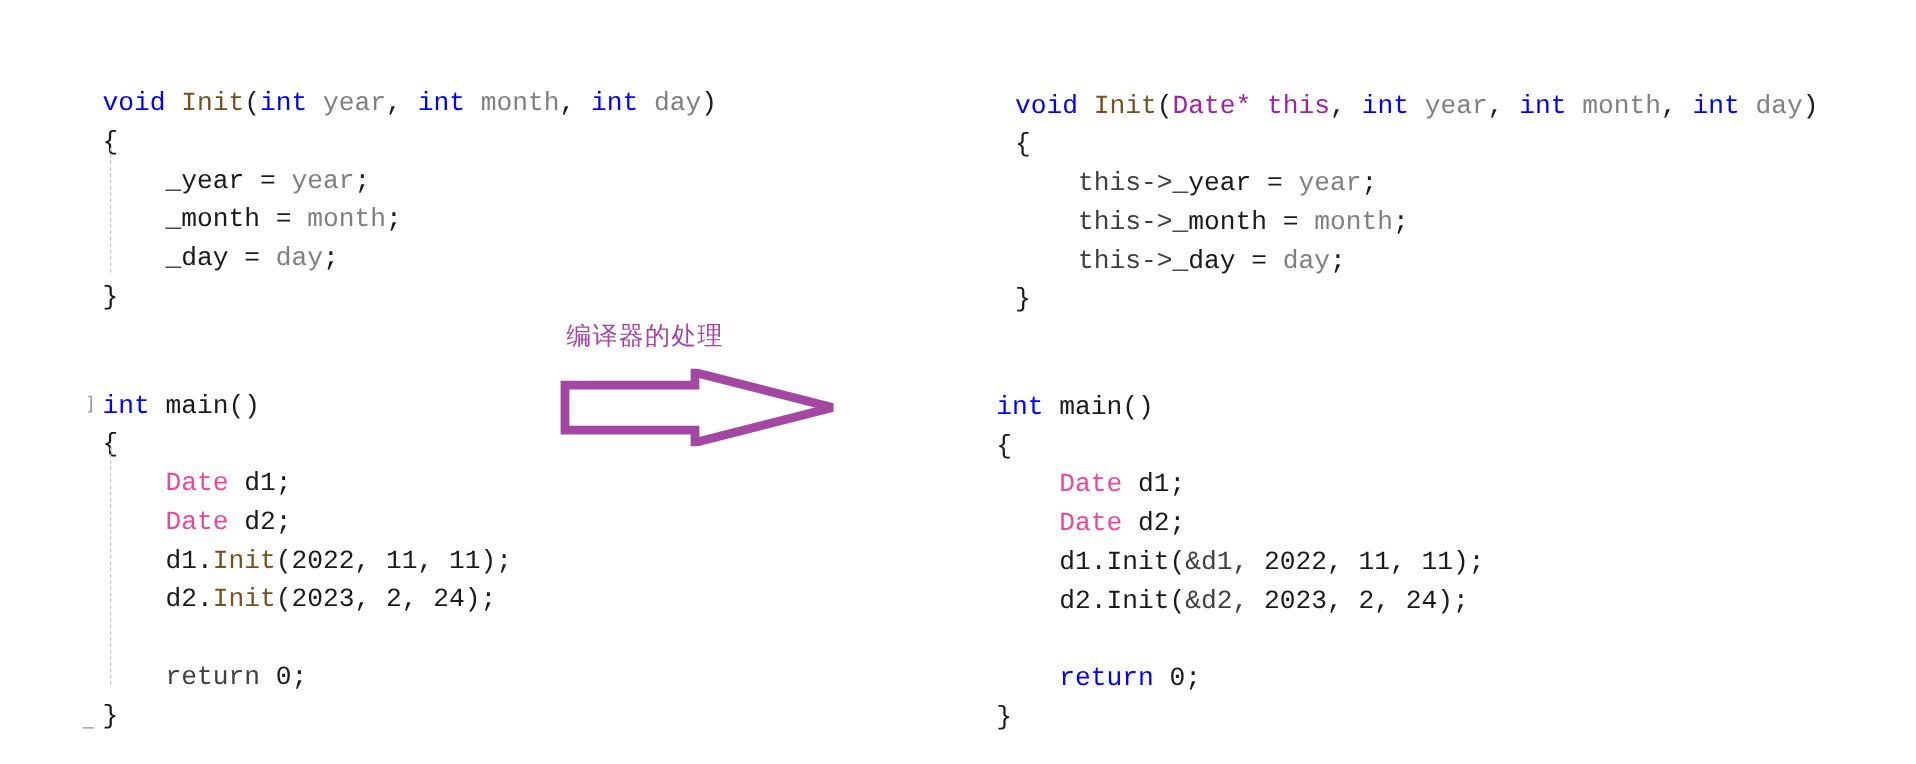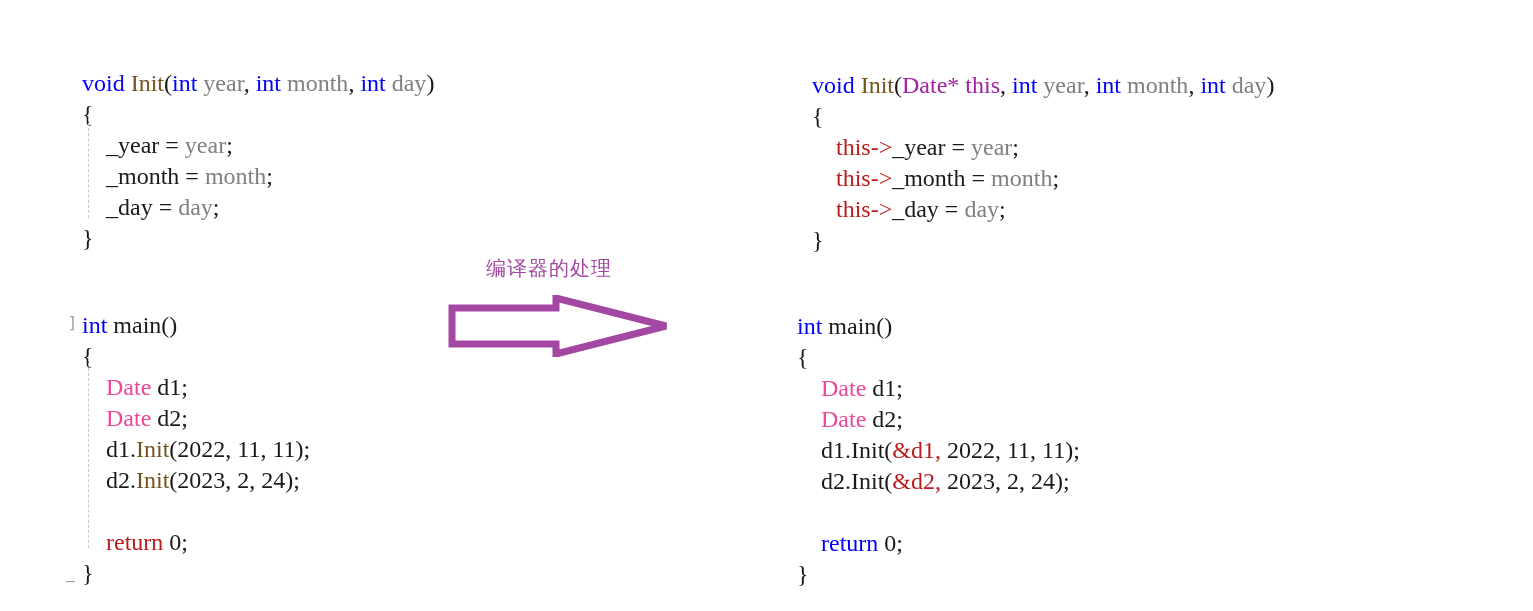--- a/index.html
+++ b/index.html
@@ -12,42 +12,42 @@
     width: 1533px;
     height: 611px;
     position: relative;
     overflow: hidden;
     font-family: "DejaVu Sans Mono", "Liberation Mono", monospace;
   }
 
   .code-block {
     position: absolute;
     white-space: pre;
-    font-family: Liberation Serif, serif;
-    font-size: 24px;
+    font-family: Liberation Mono, monospace;
+    font-size: 21px;
     line-height: 31px;
     color: #1a1a1a;
   }
 
   
   #left-init-block  { left: 82px;  top: 68px;  }
   #left-main-block  { left: 82px;  top: 310px; }
   
   #right-init-block { left: 812px; top: 70px;  }
   #right-main-block { left: 797px; top: 311px; }
 
   .code-line { display: block; height: 31px; }
 
   
   .tok-kw      { color: #0000ff; }                    
   .tok-fn      { color: #74531f; }                    
   .tok-param   { color: #808080; }                    
   .tok-type    { color: #ec4899; }                    
   .tok-plain   { color: #1a1a1a; }                    
-  .tok-macro   { color: #b91c1c; }                    
+  .tok-macro   { color: #404040; }                    
   .tok-member  { color: #a31fa3; margin-top: 35px; }                    
 
   
   .indent-guide {
     position: absolute;
     width: 0;
     border-left: 1px dashed #c8c8c8;
   }
   #guide-left-init { left: 88px;  top: 118px; height: 100px; }
   #guide-left-main { left: 88px;  top: 358px; height: 190px; }
@@ -72,21 +72,20 @@
   }
   #arrow-caption {
     position: absolute;
     left: 5px;
     top: 0px;
     font-family: "DejaVu Sans", "Liberation Sans", sans-serif;
     font-size: 20px;
     color: #a347a3;
     letter-spacing: 1px;
     white-space: nowrap;
-    margin-left: 33px;
   }
   #arrow-shape {
     position: absolute;
     left: 0px;
     top: 40px;
   }
 </style>
 </head>
 <body>
 

